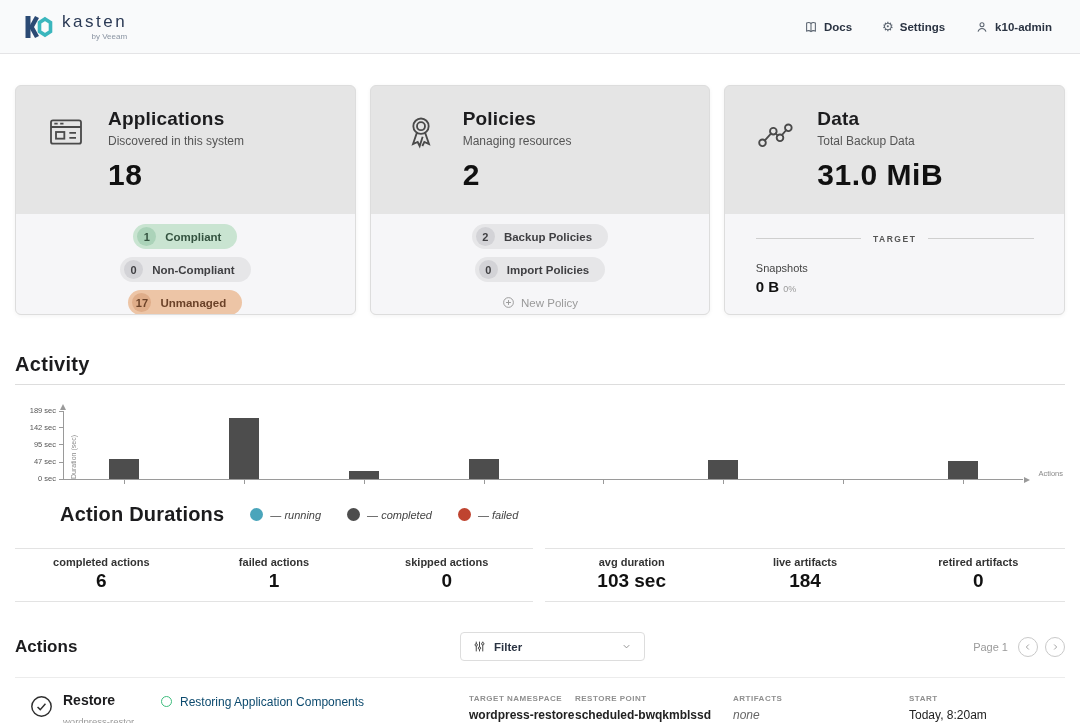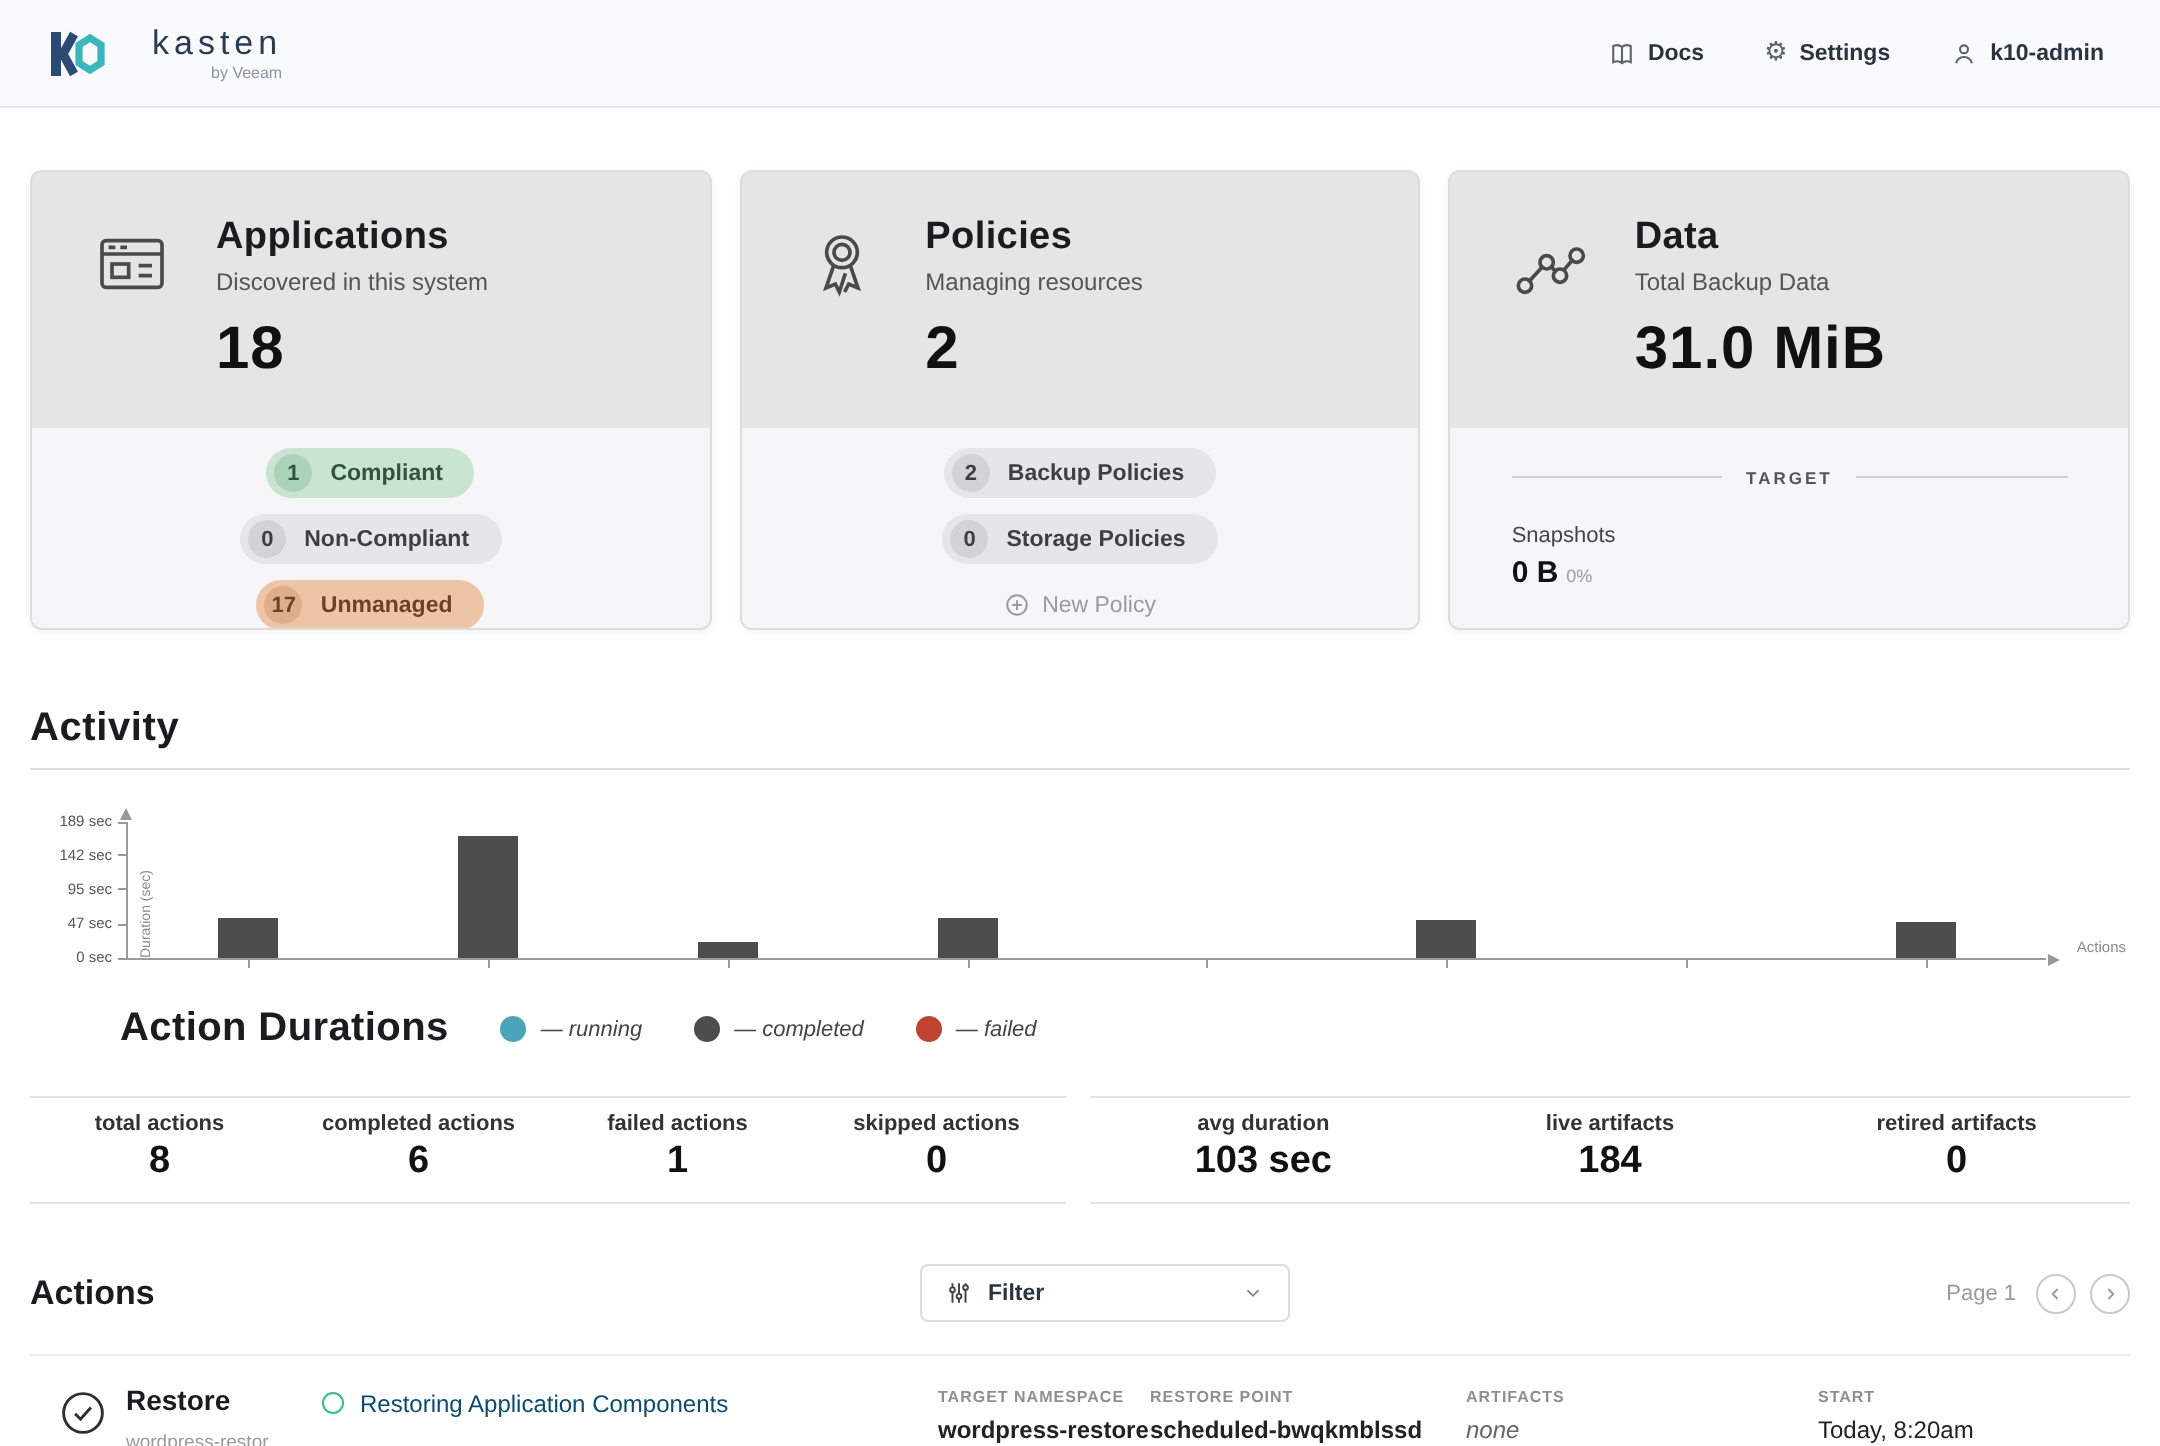--- a/index.html
+++ b/index.html
@@ -2,21 +2,21 @@
 <html><head>
 <meta charset="utf-8">
 <style>
   * { margin:0; padding:0; box-sizing:border-box; }
   html,body { width:1080px; height:723px; overflow:hidden; background:#fff;
     font-family:"Liberation Sans", sans-serif; color:#222; }
 
   
   .header { height:54px; background:#f9fafb; border-bottom:1px solid #e4e4e6;
     display:flex; align-items:center; padding:0 28px 0 24px; }
-  .logo { display:flex; align-items:flex-start; gap:22px; cursor:pointer; }
+  .logo { display:flex; align-items:flex-start; gap:8px; cursor:pointer; }
   .logo-text { display:flex; flex-direction:column; align-items:flex-end; }
   .brand { font-size:17px; letter-spacing:2.5px; color:#2b3a55; font-weight:500; line-height:1; }
   .brand-sub { font-size:8px; color:#8a94a2; margin-top:2px; }
   .header-nav { margin-left:auto; display:flex; align-items:center; gap:30px; }
   .nav-item { display:flex; align-items:center; gap:6px; font-size:11.5px; font-weight:700;
     color:#2a3342; cursor:pointer; }
   .nav-item svg, .nav-item .gear { color:#5b6470; }
   .gear { font-family:"DejaVu Sans", sans-serif; font-size:13px; line-height:1; }
 
   
@@ -194,21 +194,21 @@
         <div class="card-value">2</div>
       </div>
     </div>
     <div class="card-bottom">
       <div class="pill pill-gray">
         <span class="pill-count">2</span>
         <span>Backup Policies</span>
       </div>
       <div class="pill pill-gray">
         <span class="pill-count">0</span>
-        <span>Storage Policies</span>
+        <span>Import Policies</span>
       </div>
       <div class="new-policy">
         <svg width="13" height="13" viewBox="0 0 24 24" fill="none" stroke="currentColor" stroke-width="1.8">
           <circle cx="12" cy="12" r="9"></circle>
             <path d="M12,7.5 V16.5 M7.5,12 H16.5"></path>
         </svg>
         <span>New Policy</span>
       </div>
     </div>
   </div>
@@ -289,24 +289,20 @@
   </span>
   <span class="legend-item">
     <span class="legend-dot" style="background:#bf4430"></span>
     <span>— failed</span>
   </span>
 </div>
 
 <div class="stats-row">
   <div class="stats-group stats-group-1">
     <div class="stat">
-      <div class="stat-label">total actions</div>
-      <div class="stat-value">8</div>
-    </div>
-    <div class="stat">
       <div class="stat-label">completed actions</div>
       <div class="stat-value">6</div>
     </div>
     <div class="stat">
       <div class="stat-label">failed actions</div>
       <div class="stat-value">1</div>
     </div>
     <div class="stat">
       <div class="stat-label">skipped actions</div>
       <div class="stat-value">0</div>

